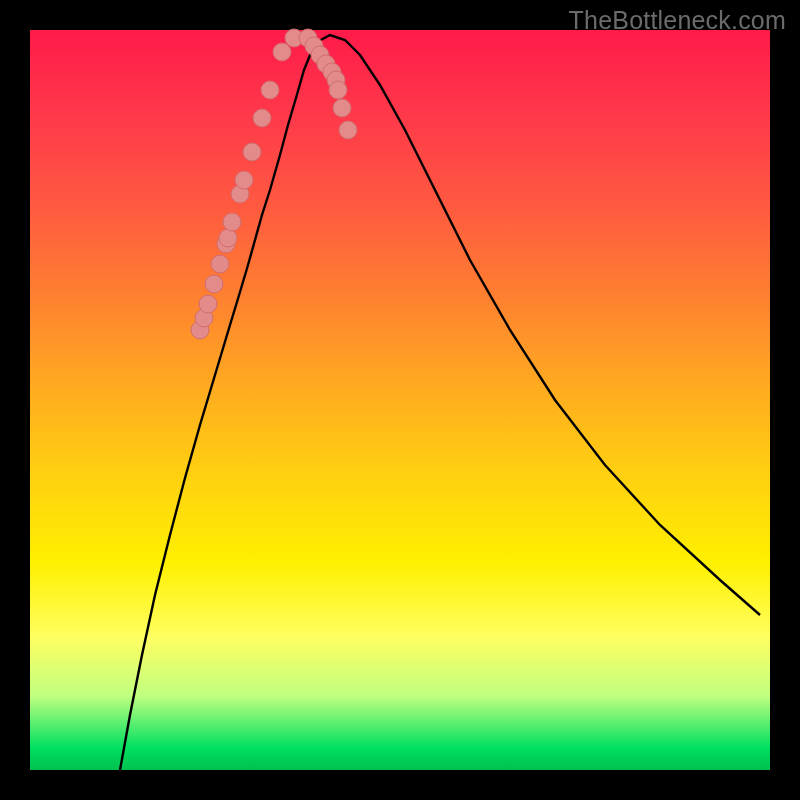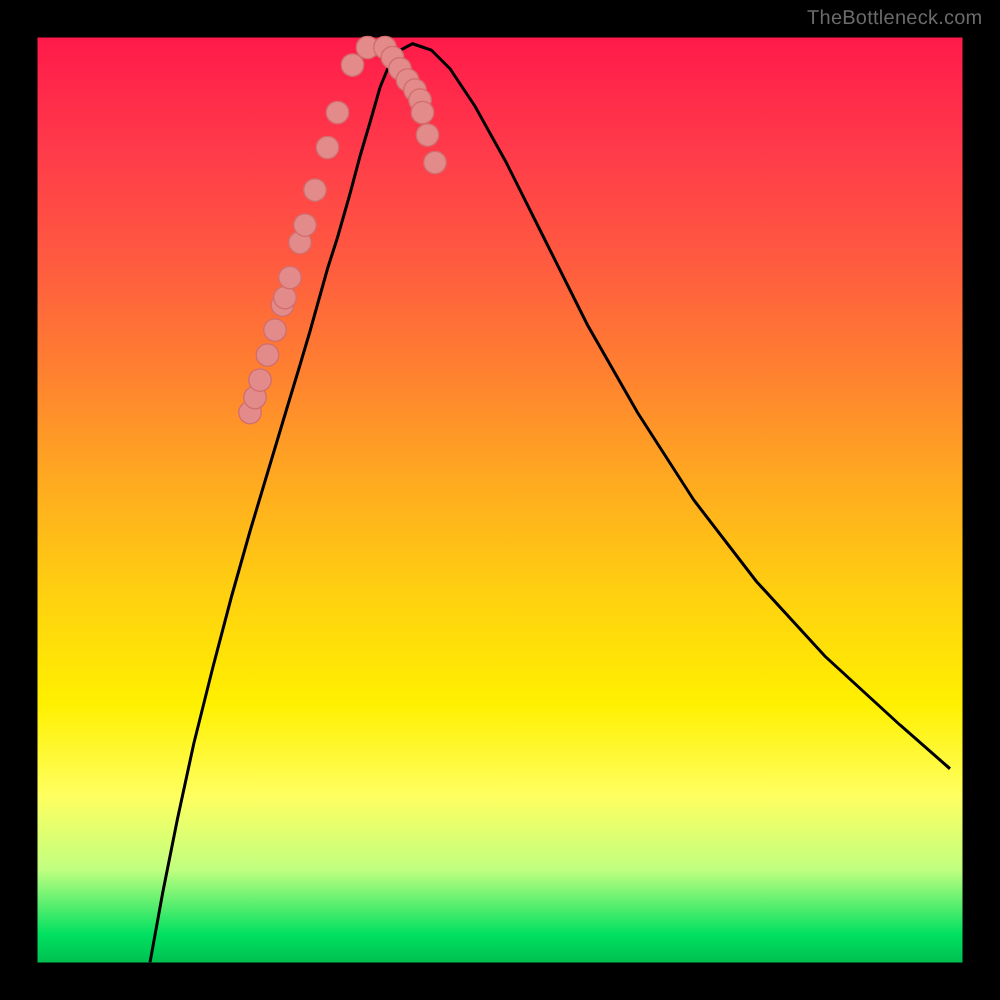--- a/index.html
+++ b/index.html
@@ -42,21 +42,21 @@
     top: 0;
     width: 740px;
     height: 740px;
     overflow: visible;
   }
   .watermark {
     position: absolute;
     top: 6px;
     right: 14px;
     color: #6b6b6b;
-    font-size: 16px;
+    font-size: 25px;
     font-weight: 400;
     letter-spacing: 0.2px;
     user-select: none;
   }
 </style>
 </head>
 <body>
 
 <div class="wrap">
   <div class="watermark">TheBottleneck.com</div>

